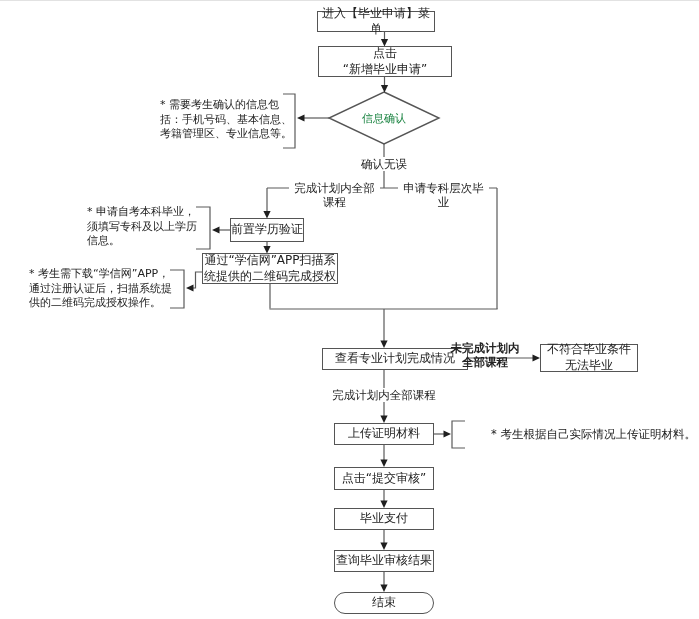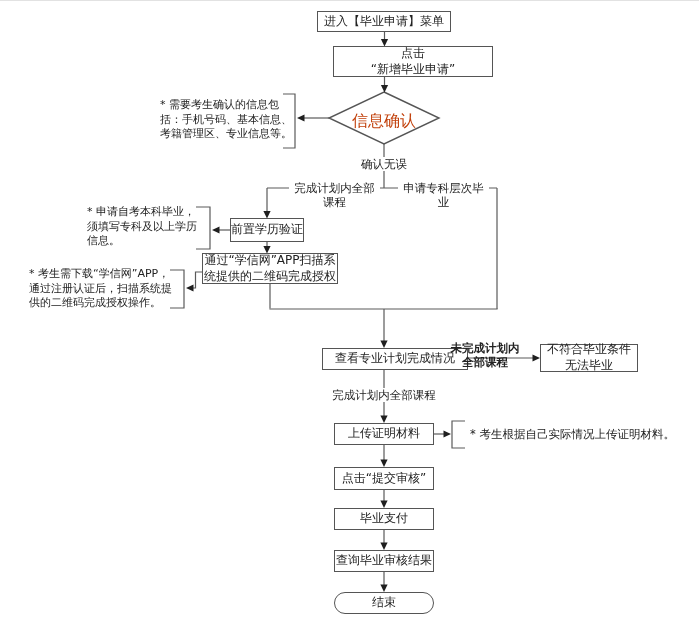--- a/index.html
+++ b/index.html
@@ -35,21 +35,21 @@
   .onwire{background:#fff;}
   .note{
     position:absolute;
     font-size:11px;line-height:14.5px;
     text-align:left;
     white-space:pre-line;
     color:#222;
   }
   .dtext{
     position:absolute;
-    font-size:16px;text-align:center;color:#c2410c;
+    font-size:11px;text-align:center;color:#15803d;
   }
 </style>
 </head>
 <body>
 
 <div id="canvas">
 
   <svg id="wires" viewBox="0 0 699 619" xmlns="http://www.w3.org/2000/svg">
     <g stroke="#5a5a5a" stroke-width="1.2" fill="none">
 
@@ -114,23 +114,23 @@
       <polygon points="540,357 532.5,353.4 532.5,360.6"></polygon>
       <polygon points="384,422 380.4,414.5 387.6,414.5"></polygon>
       <polygon points="451,433 443.5,429.4 443.5,436.6"></polygon>
       <polygon points="384,466 380.4,458.5 387.6,458.5"></polygon>
       <polygon points="384,507 380.4,499.5 387.6,499.5"></polygon>
       <polygon points="384,549 380.4,541.5 387.6,541.5"></polygon>
       <polygon points="384,591 380.4,583.5 387.6,583.5"></polygon>
     </g>
   </svg>
 
-  <div class="box" style="left:317px;top:10px;width:134px;height:21px;">进入【毕业申请】菜单</div>
+  <div class="box" style="left:317px;top:10px;width:118px;height:21px;">进入【毕业申请】菜单</div>
 
-  <div class="box" style="left:333px;top:45px;width:160px;height:31px;text-align:center;">点击
+  <div class="box" style="left:318px;top:45px;width:134px;height:31px;text-align:center;">点击
 “新增毕业申请”</div>
 
   <div class="dtext" style="left:339px;top:110px;width:90px;">信息确认</div>
 
   <div class="box" style="left:230px;top:217px;width:74px;height:24px;">前置学历验证</div>
 
   <div class="box" style="left:202px;top:252px;width:136px;height:31px;">通过“学信网”APP扫描系
 统提供的二维码完成授权</div>
 
   <div class="box" style="left:322px;top:347px;width:146px;height:22px;">查看专业计划完成情况</div>
@@ -164,15 +164,15 @@
 考籍管理区、专业信息等。</div>
 
   <div class="note" style="left:87px;top:204px;width:115px;">* 申请自考本科毕业，
 须填写专科及以上学历
 信息。</div>
 
   <div class="note" style="left:29px;top:266px;width:145px;">* 考生需下载“学信网”APP，
 通过注册认证后，扫描系统提
 供的二维码完成授权操作。</div>
 
-  <div class="note" style="left:470px;top:426px;width:226px;font-size:11.5px;">* 考生根据自己实际情况上传证明材料。</div>
+  <div class="note" style="left:470px;top:426px;width:226px;font-size:11.5px;text-align:right;">* 考生根据自己实际情况上传证明材料。</div>
 
 </div>
 
 </body></html>

